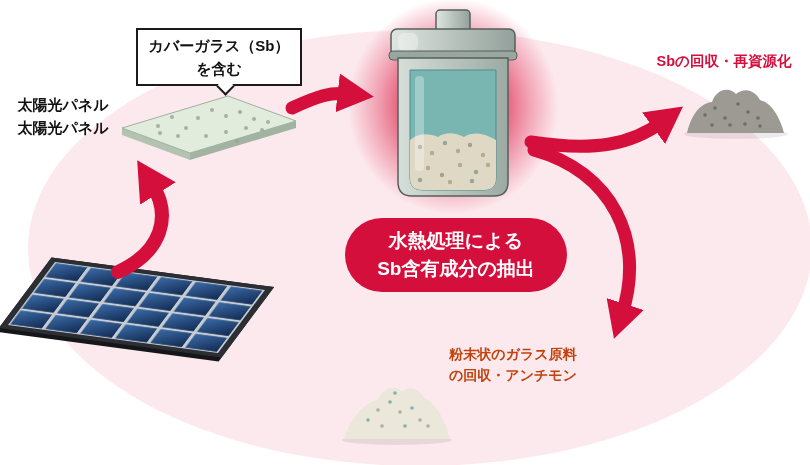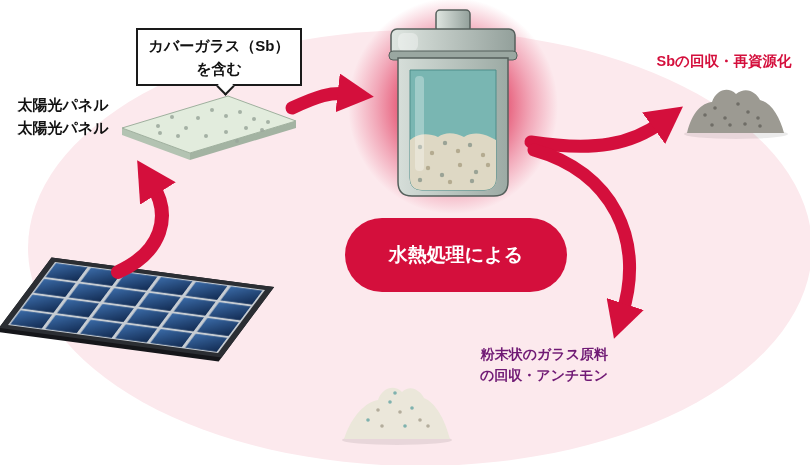--- a/index.html
+++ b/index.html
@@ -27,22 +27,22 @@
   .process-pill{
     left:345px;top:218px;width:222px;height:74px;background:#d40f3c;border-radius:40px;
     display:flex;flex-direction:column;align-items:center;justify-content:center;
     color:#fff;font-size:19px;line-height:1.45;text-align:right;z-index:2;
   }
   .sb-recovery-label{
     left:636px;top:52px;width:176px;text-align:center;
     font-size:14.5px;color:#d40f3c;
   }
   .glass-recovery-label{
-    left:418px;top:344px;width:190px;text-align:right;
-    font-size:14px;line-height:1.5;color:#701a75;
+    left:418px;top:344px;width:190px;text-align:center;
+    font-size:14px;line-height:1.5;color:#c2410c;
   }
 </style>
 </head>
 <body>
 
 <div class="canvas">
 
   <svg width="810" height="465" viewBox="0 0 810 465">
     <defs>
       <radialGradient id="glowGrad" cx="50%" cy="50%" r="50%">
@@ -181,20 +181,21 @@
   </div>
   <div class="callout-pointer"></div>
 
   <div class="label cover-glass-label">
     <div>太陽光パネル</div>
     <div>太陽光パネル</div>
   </div>
 
   <div class="label process-pill">
     <div>水熱処理による</div>
+    <div>Sb含有成分の抽出</div>
   </div>
 
   <div class="label sb-recovery-label">Sbの回収・再資源化</div>
 
   <div class="label glass-recovery-label">
     <div>粉末状のガラス原料</div>
     <div>の回収・アンチモン</div>
   </div>
 
 </div>

